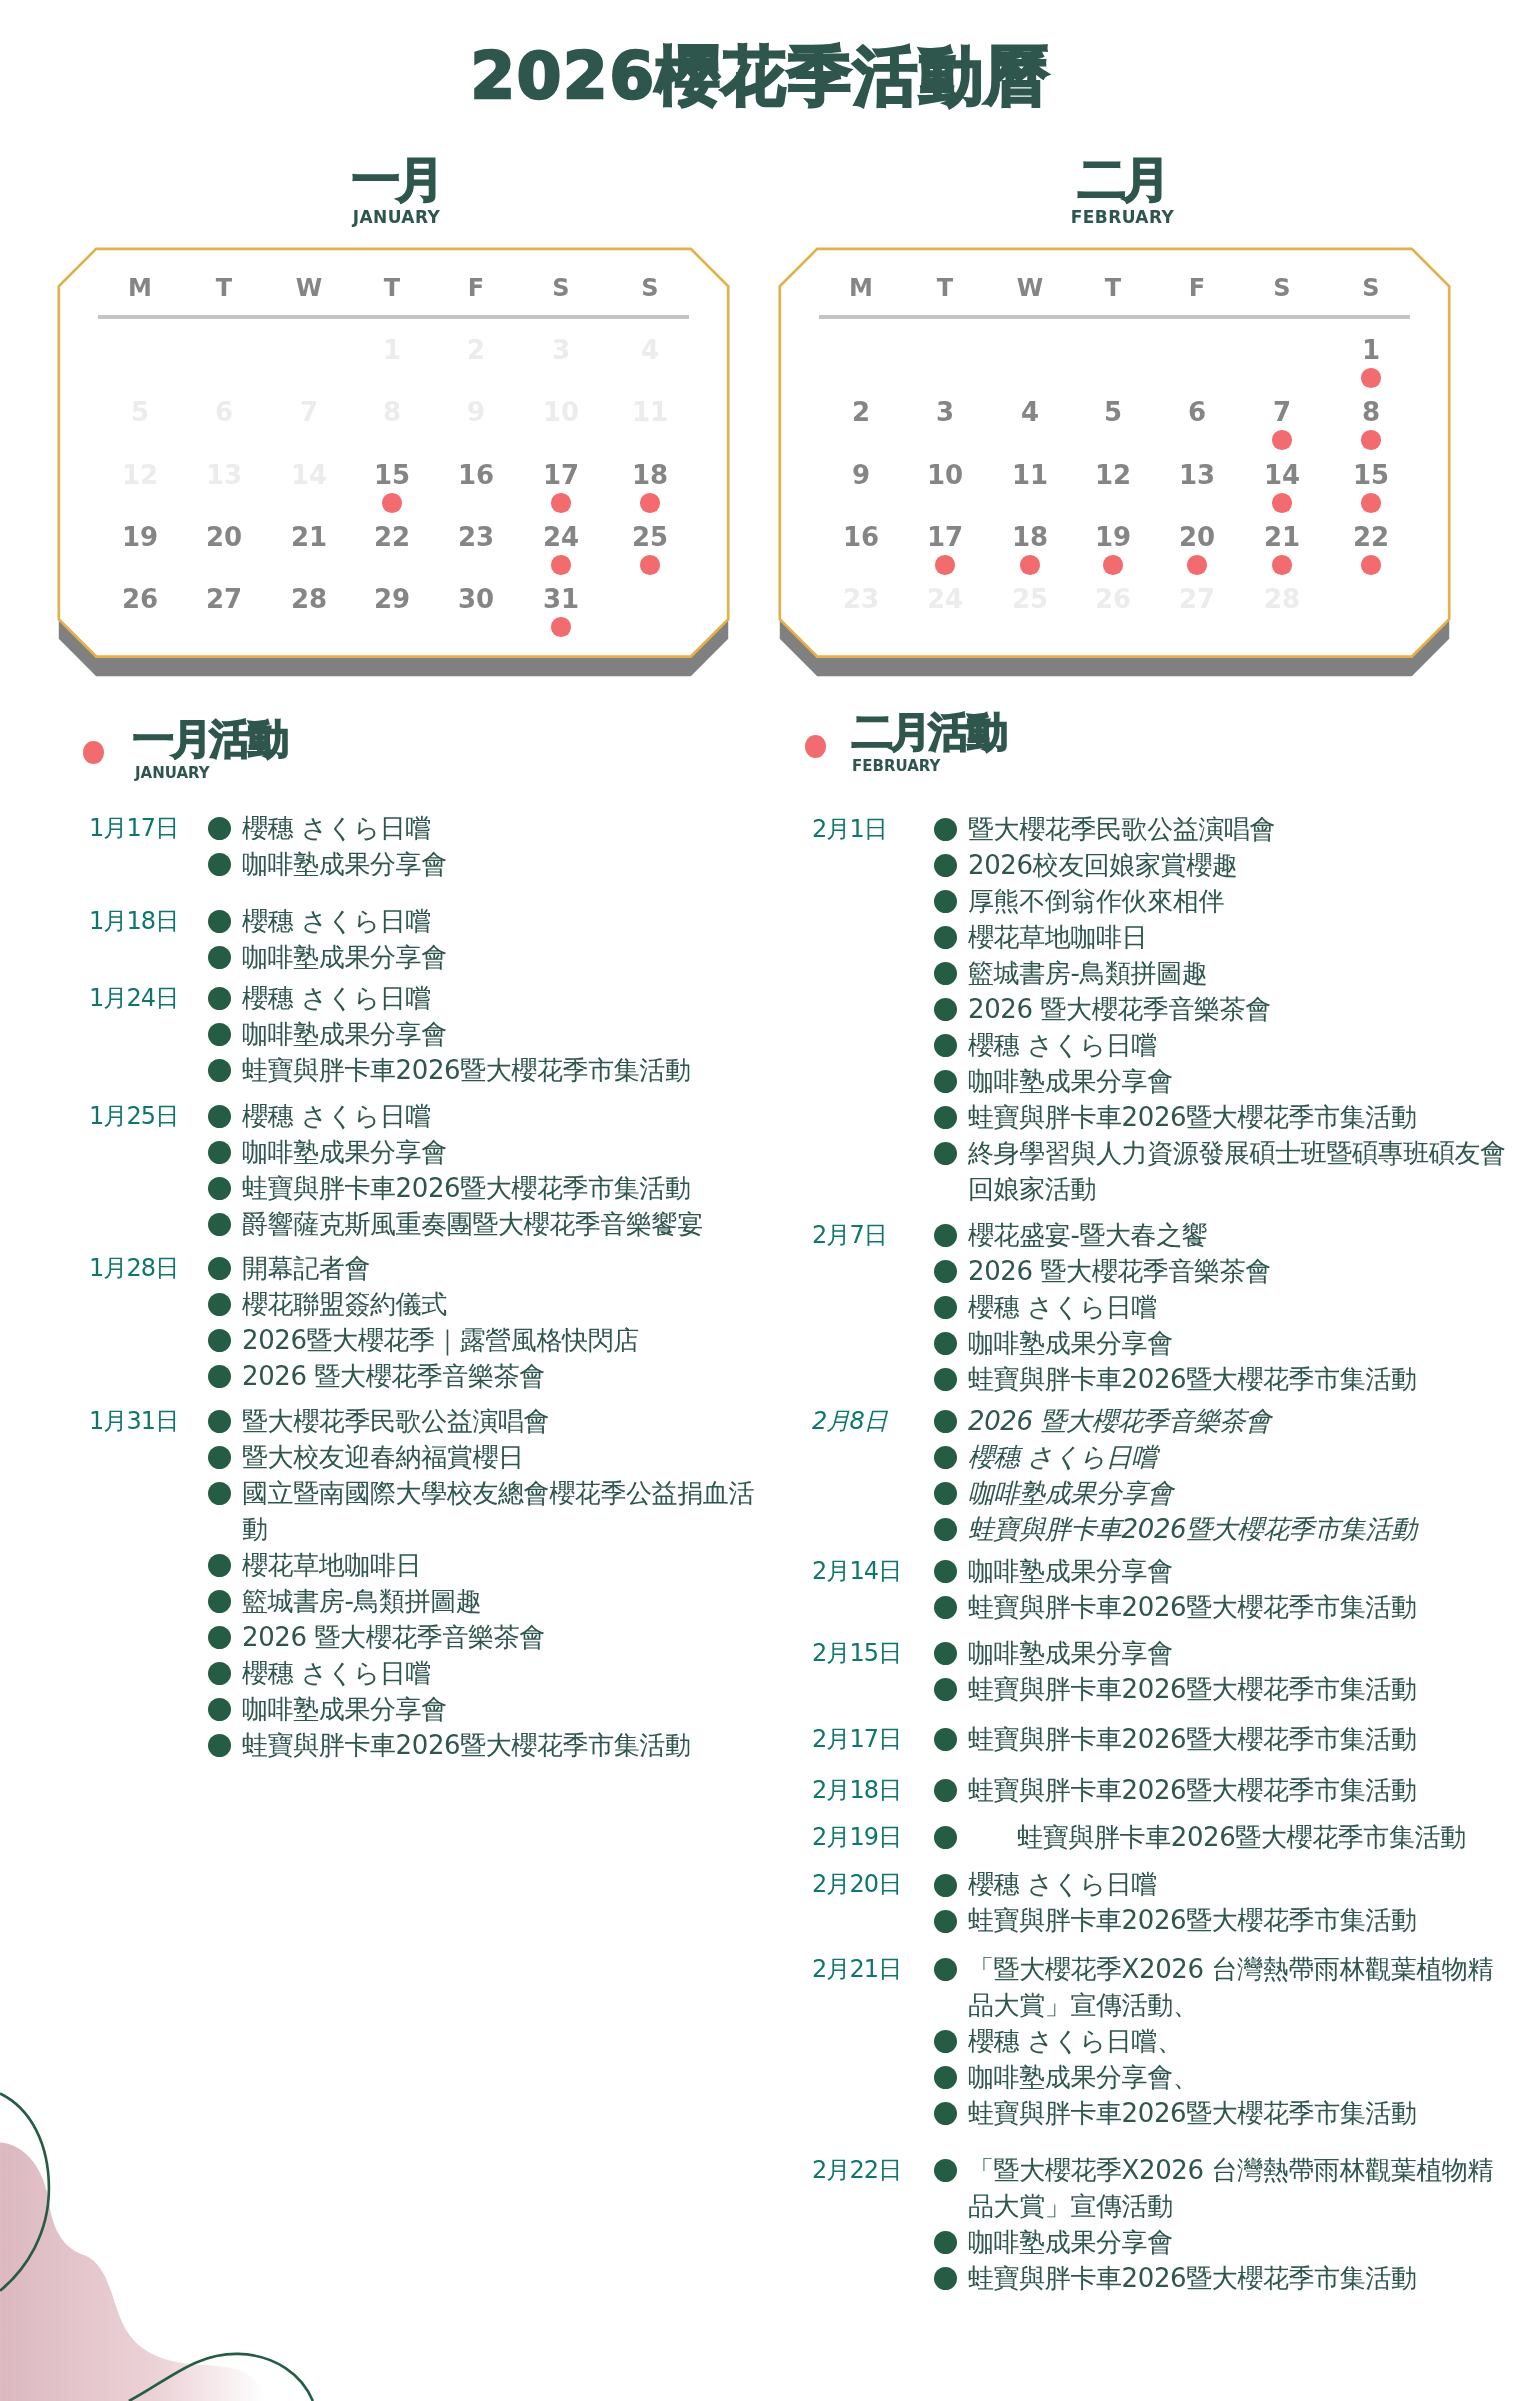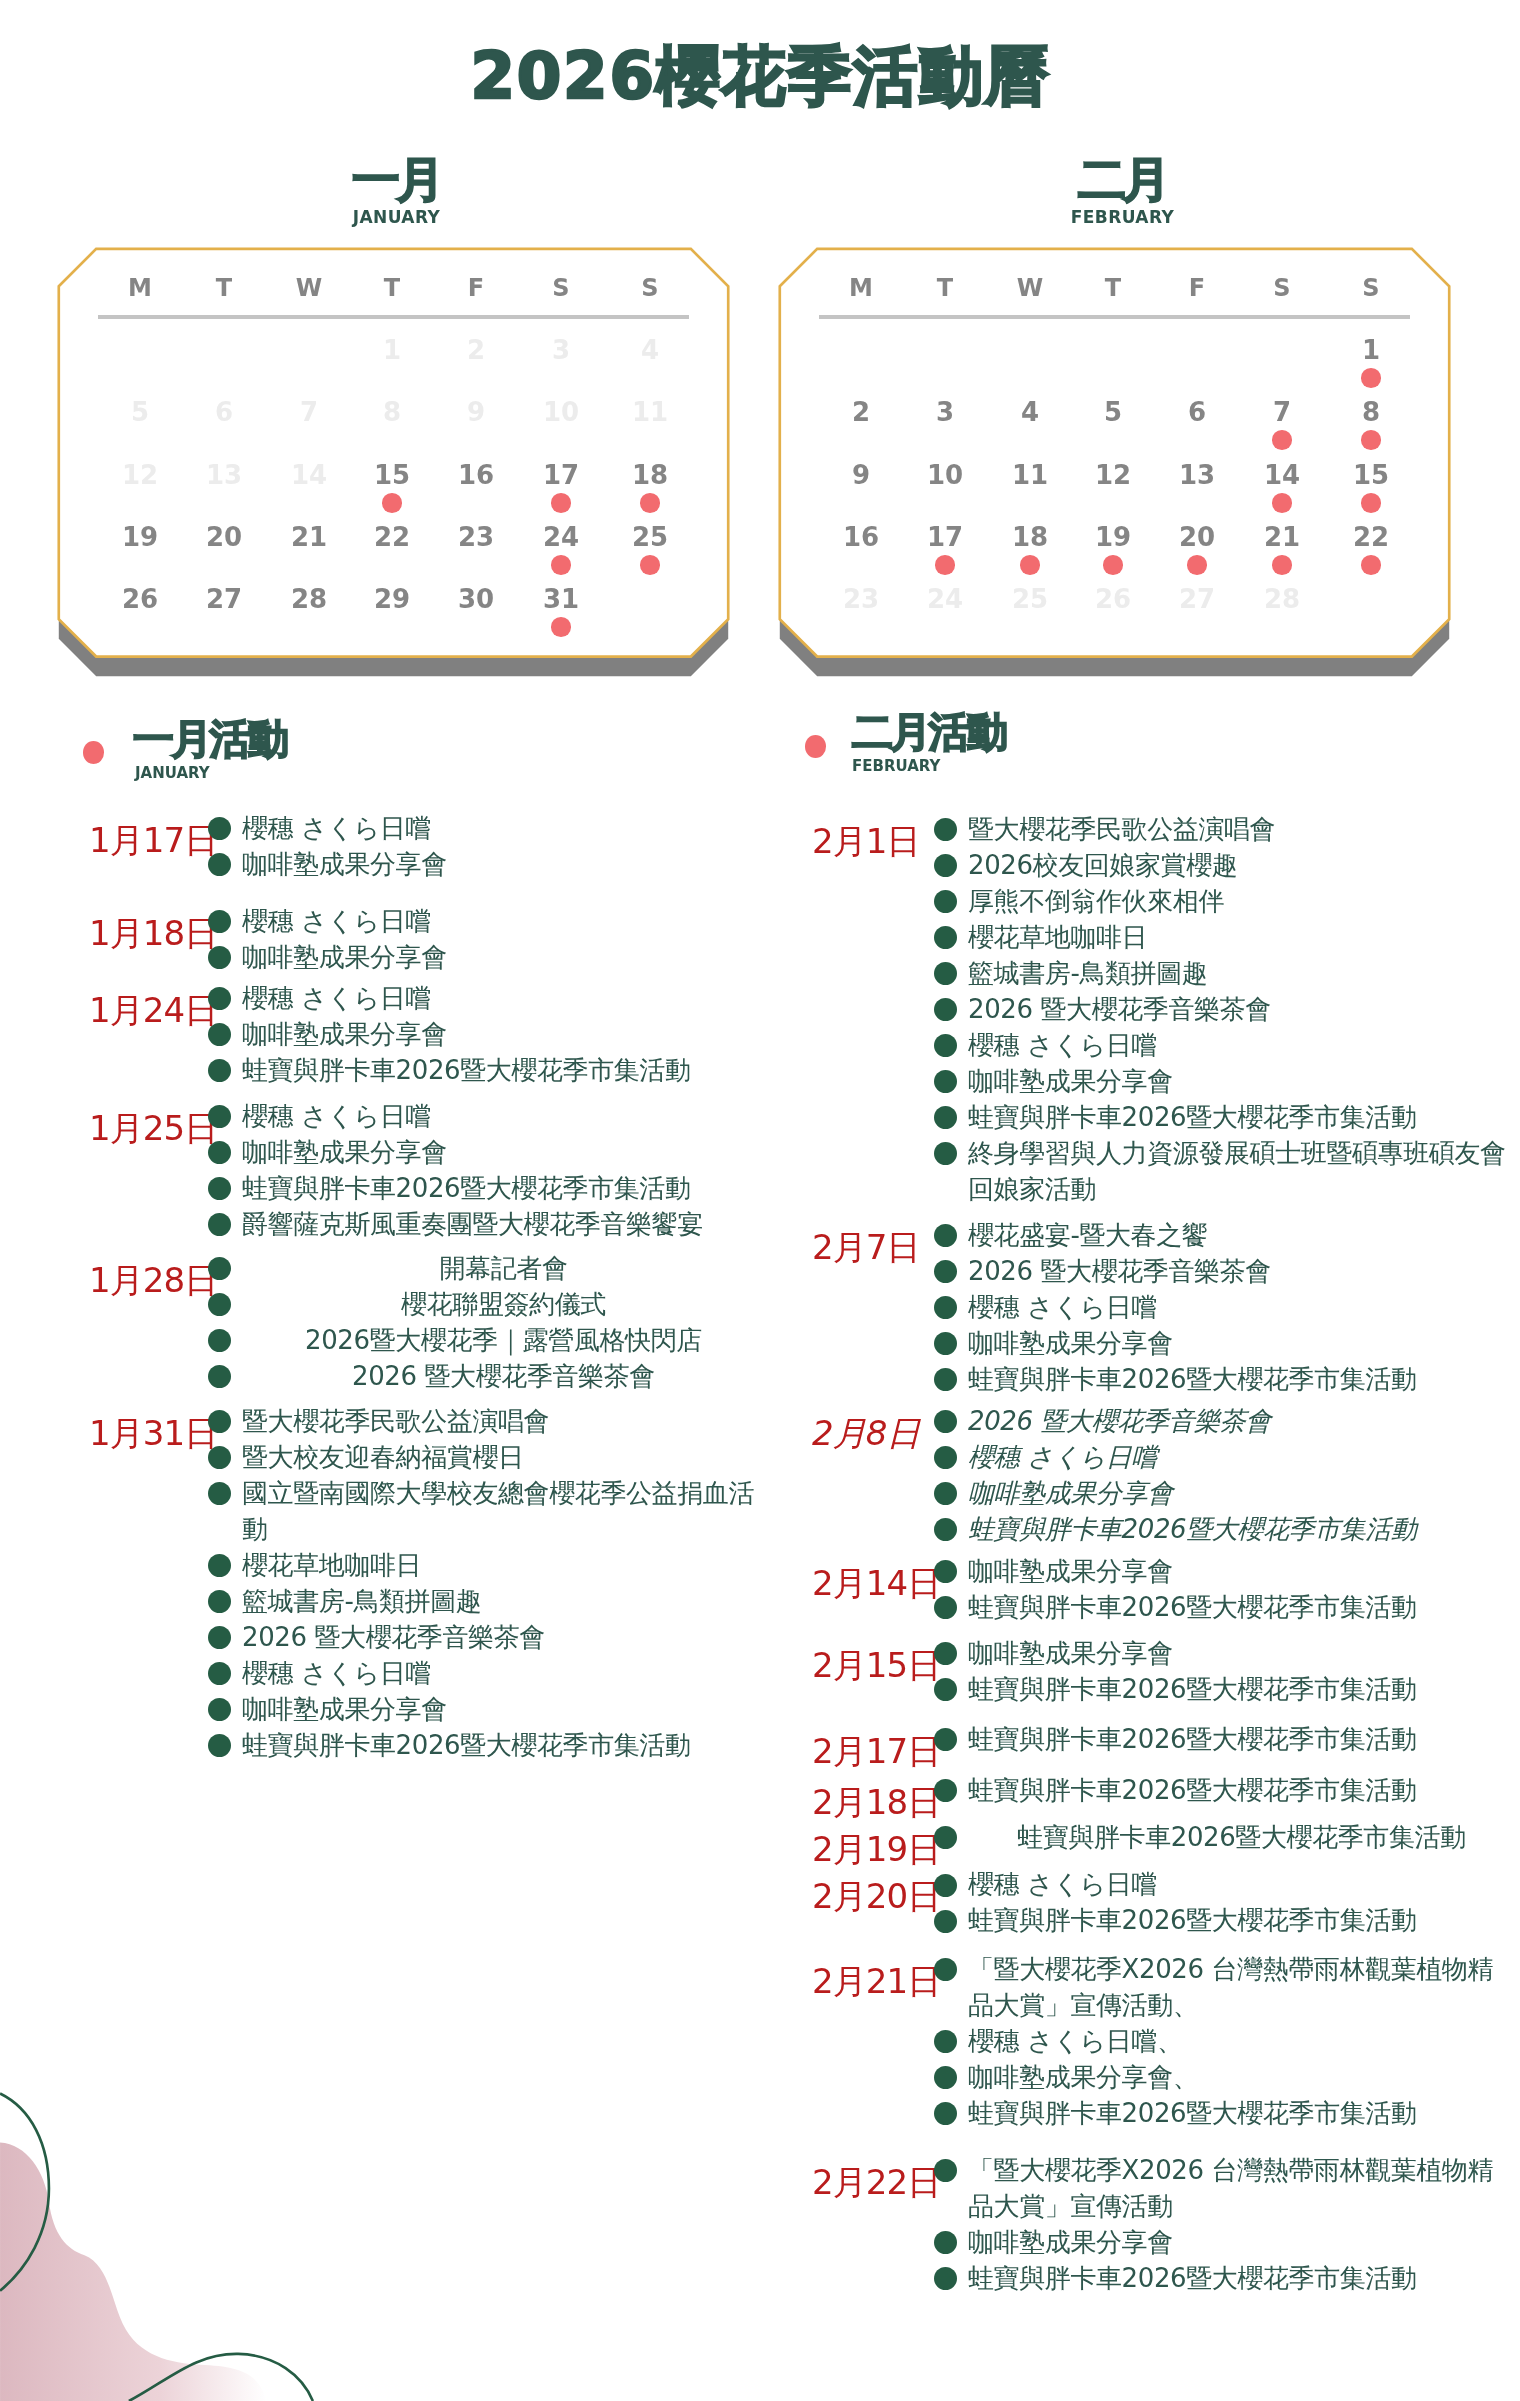--- a/index.html
+++ b/index.html
@@ -35,21 +35,21 @@
   .cal .sep { position: absolute; left: 41px; width: 591px; height: 4.4px; background: #c4c4c4; top: 68px; }
 
   .act-head { position: absolute; color: #2e564d; }
   .act-head .reddot { position: absolute; width: 21.4px; height: 23px; border-radius: 50%; background: #f26b6f; }
   .act-head .zh { position: absolute; font-size: 41px; font-weight: 900; line-height: 44px; white-space: nowrap; -webkit-text-stroke: 1.8px #2e564d; letter-spacing: -2.7px; }
   .act-head .en { position: absolute; font-size: 15px; font-weight: bold; line-height: 18px; white-space: nowrap; }
 
   .list { position: absolute; }
   .group { position: relative; }
   .date {
-    position: absolute; left: 0; top: 12px; font-size: 34px; line-height: 36px; color: #b91c1c;
+    position: absolute; left: 0; top: 0; font-size: 24px; line-height: 36px; color: #0f766e;
     font-family: "DejaVu Sans", sans-serif; white-space: nowrap; letter-spacing: -0.9px;
   }
   .items { position: relative; }
   .item { position: relative; font-size: 26px; line-height: 36px; color: #2e564d; }
   .item .bullet {
     position: absolute; left: 0; top: 7.1px; width: 23px; height: 23px; border-radius: 50%; background: #255c44;
   }
   .item .txt { display: block; padding-left: 34px; letter-spacing: -0.4px; }
 
   .deco { position: absolute; left: 0; top: 2002px; }
@@ -260,21 +260,21 @@
         <div class="item">
           <span class="bullet"></span>
           <span class="txt">蛙寶與胖卡車2026暨大櫻花季市集活動</span>
         </div>
         <div class="item">
           <span class="bullet"></span>
           <span class="txt">爵響薩克斯風重奏團暨大櫻花季音樂饗宴</span>
         </div>
       </div>
     </div>
-    <div class="group" style="margin-top: 8px; text-align: center;">
+    <div class="group" style="margin-top: 8px;">
       <div class="date">1月28日</div>
       <div class="items" style="margin-left: 119px;">
         <div class="item">
           <span class="bullet"></span>
           <span class="txt">開幕記者會</span>
         </div>
         <div class="item">
           <span class="bullet"></span>
           <span class="txt">櫻花聯盟簽約儀式</span>
         </div>

